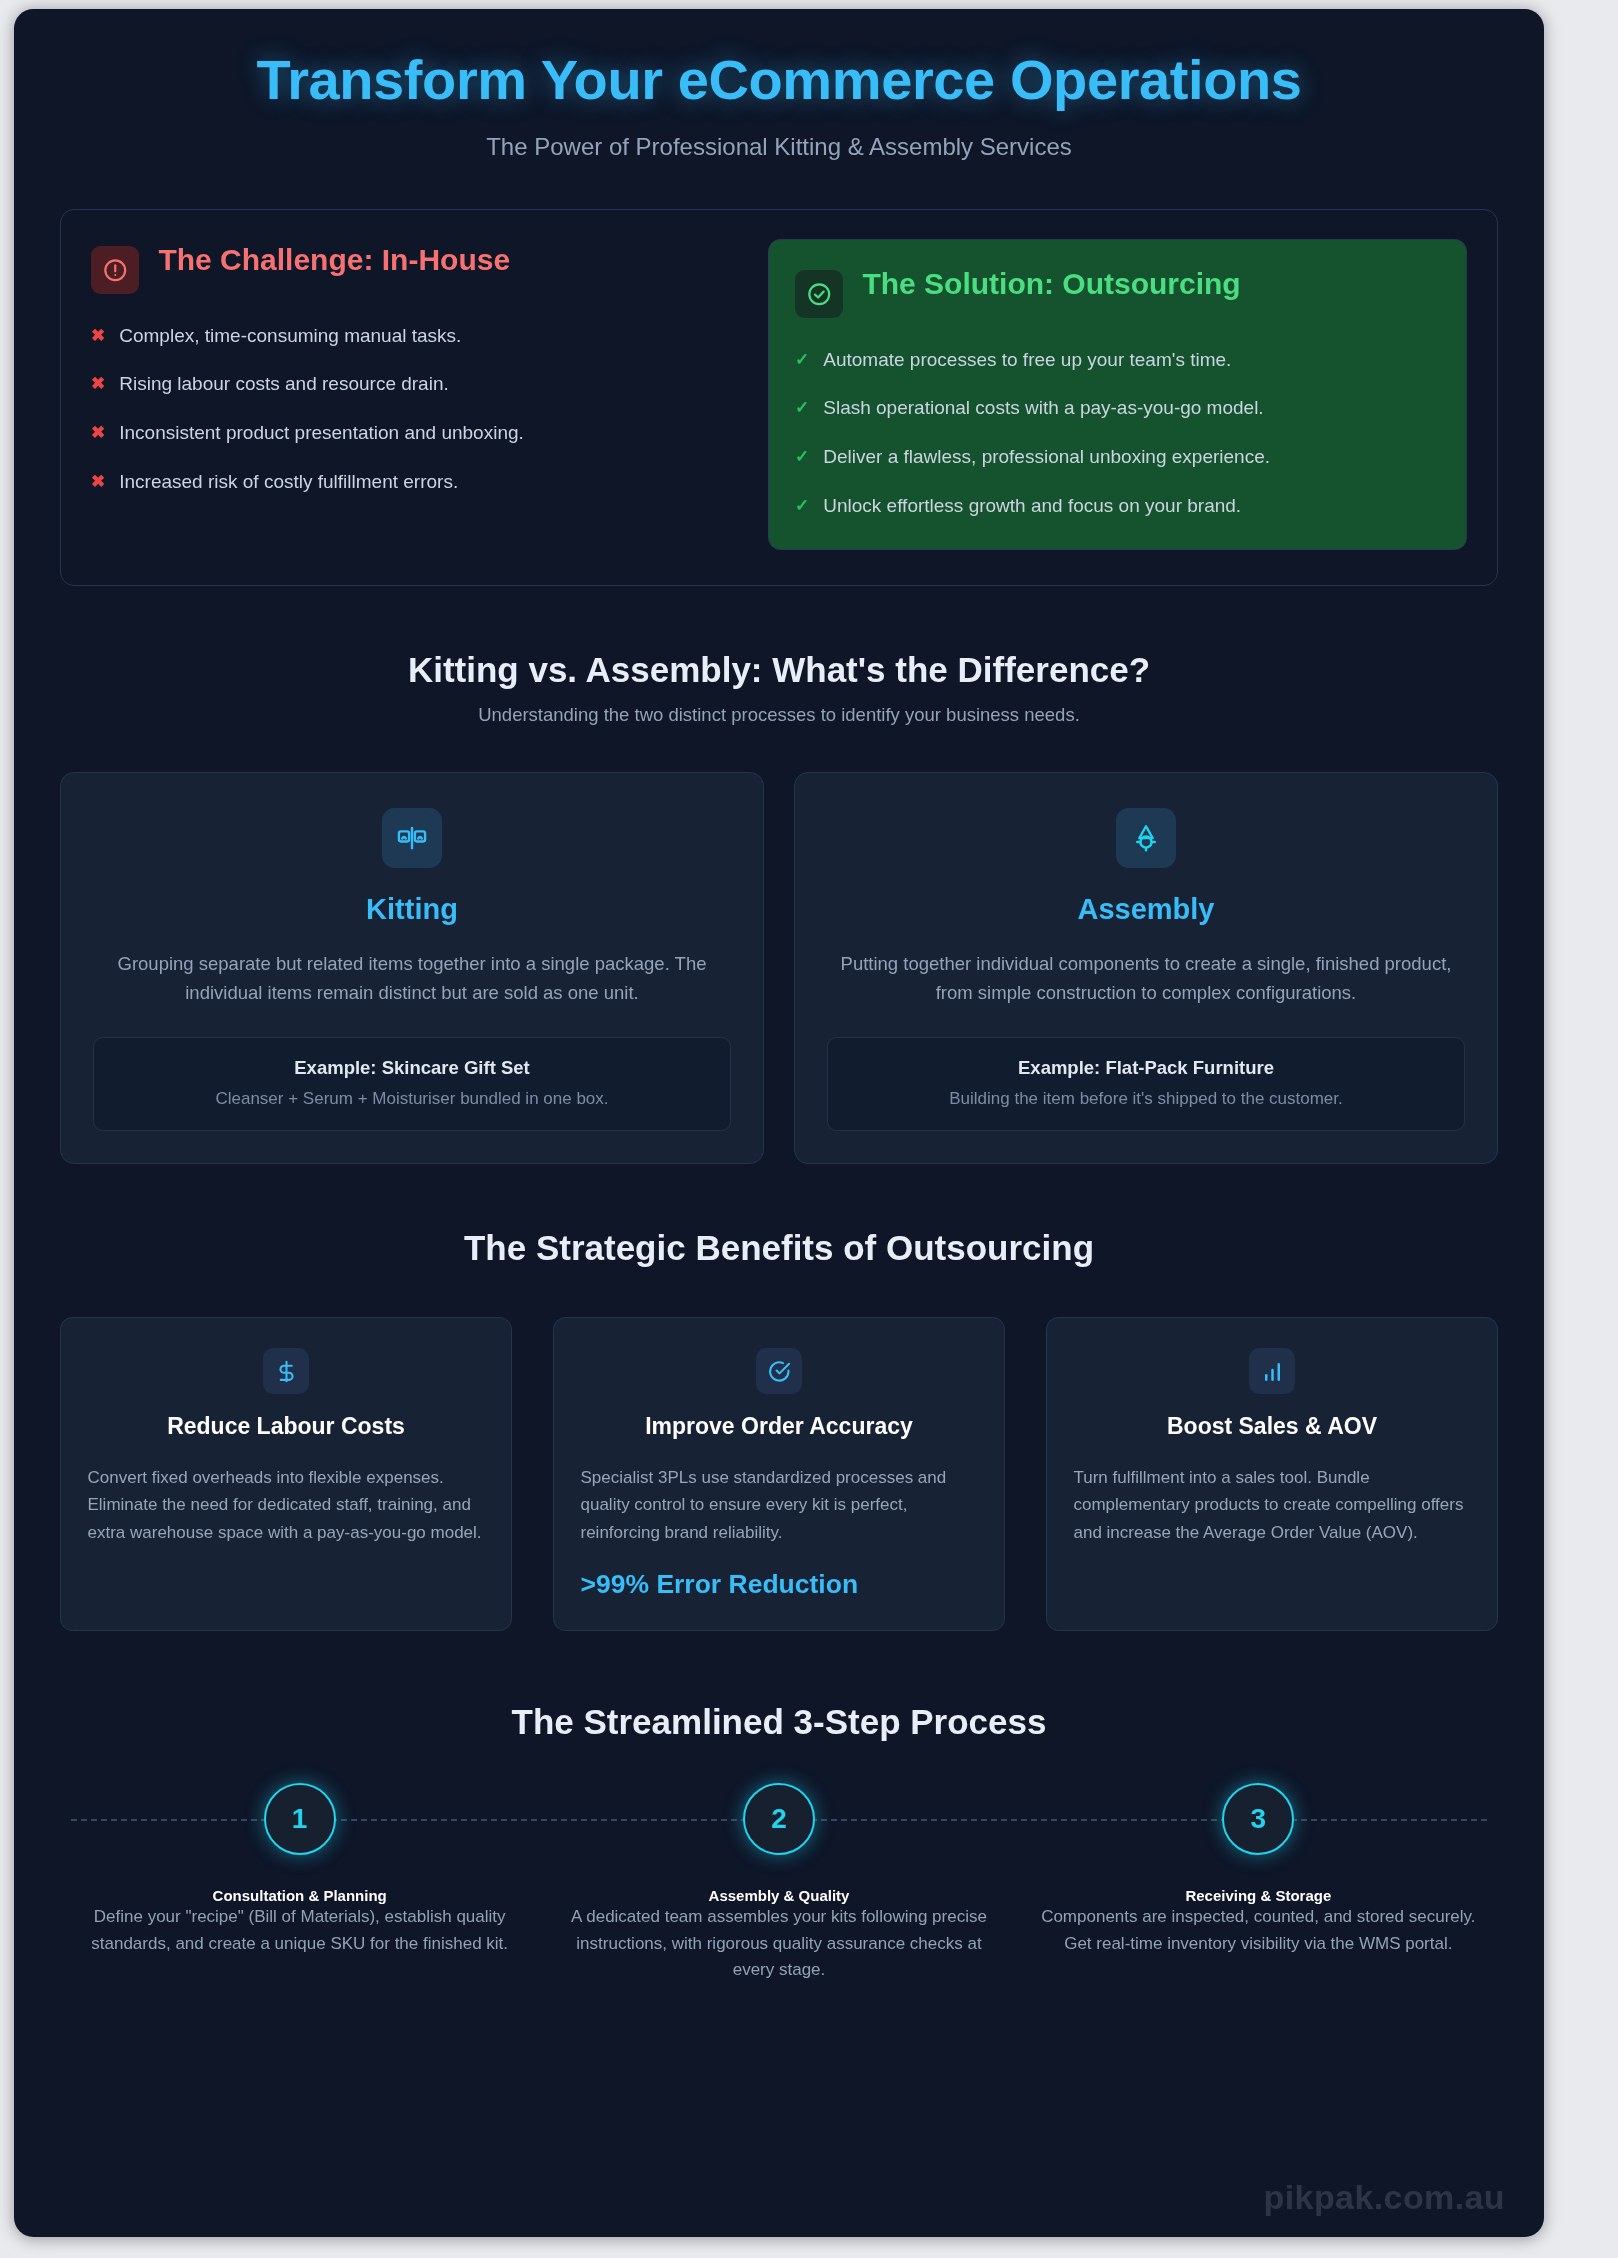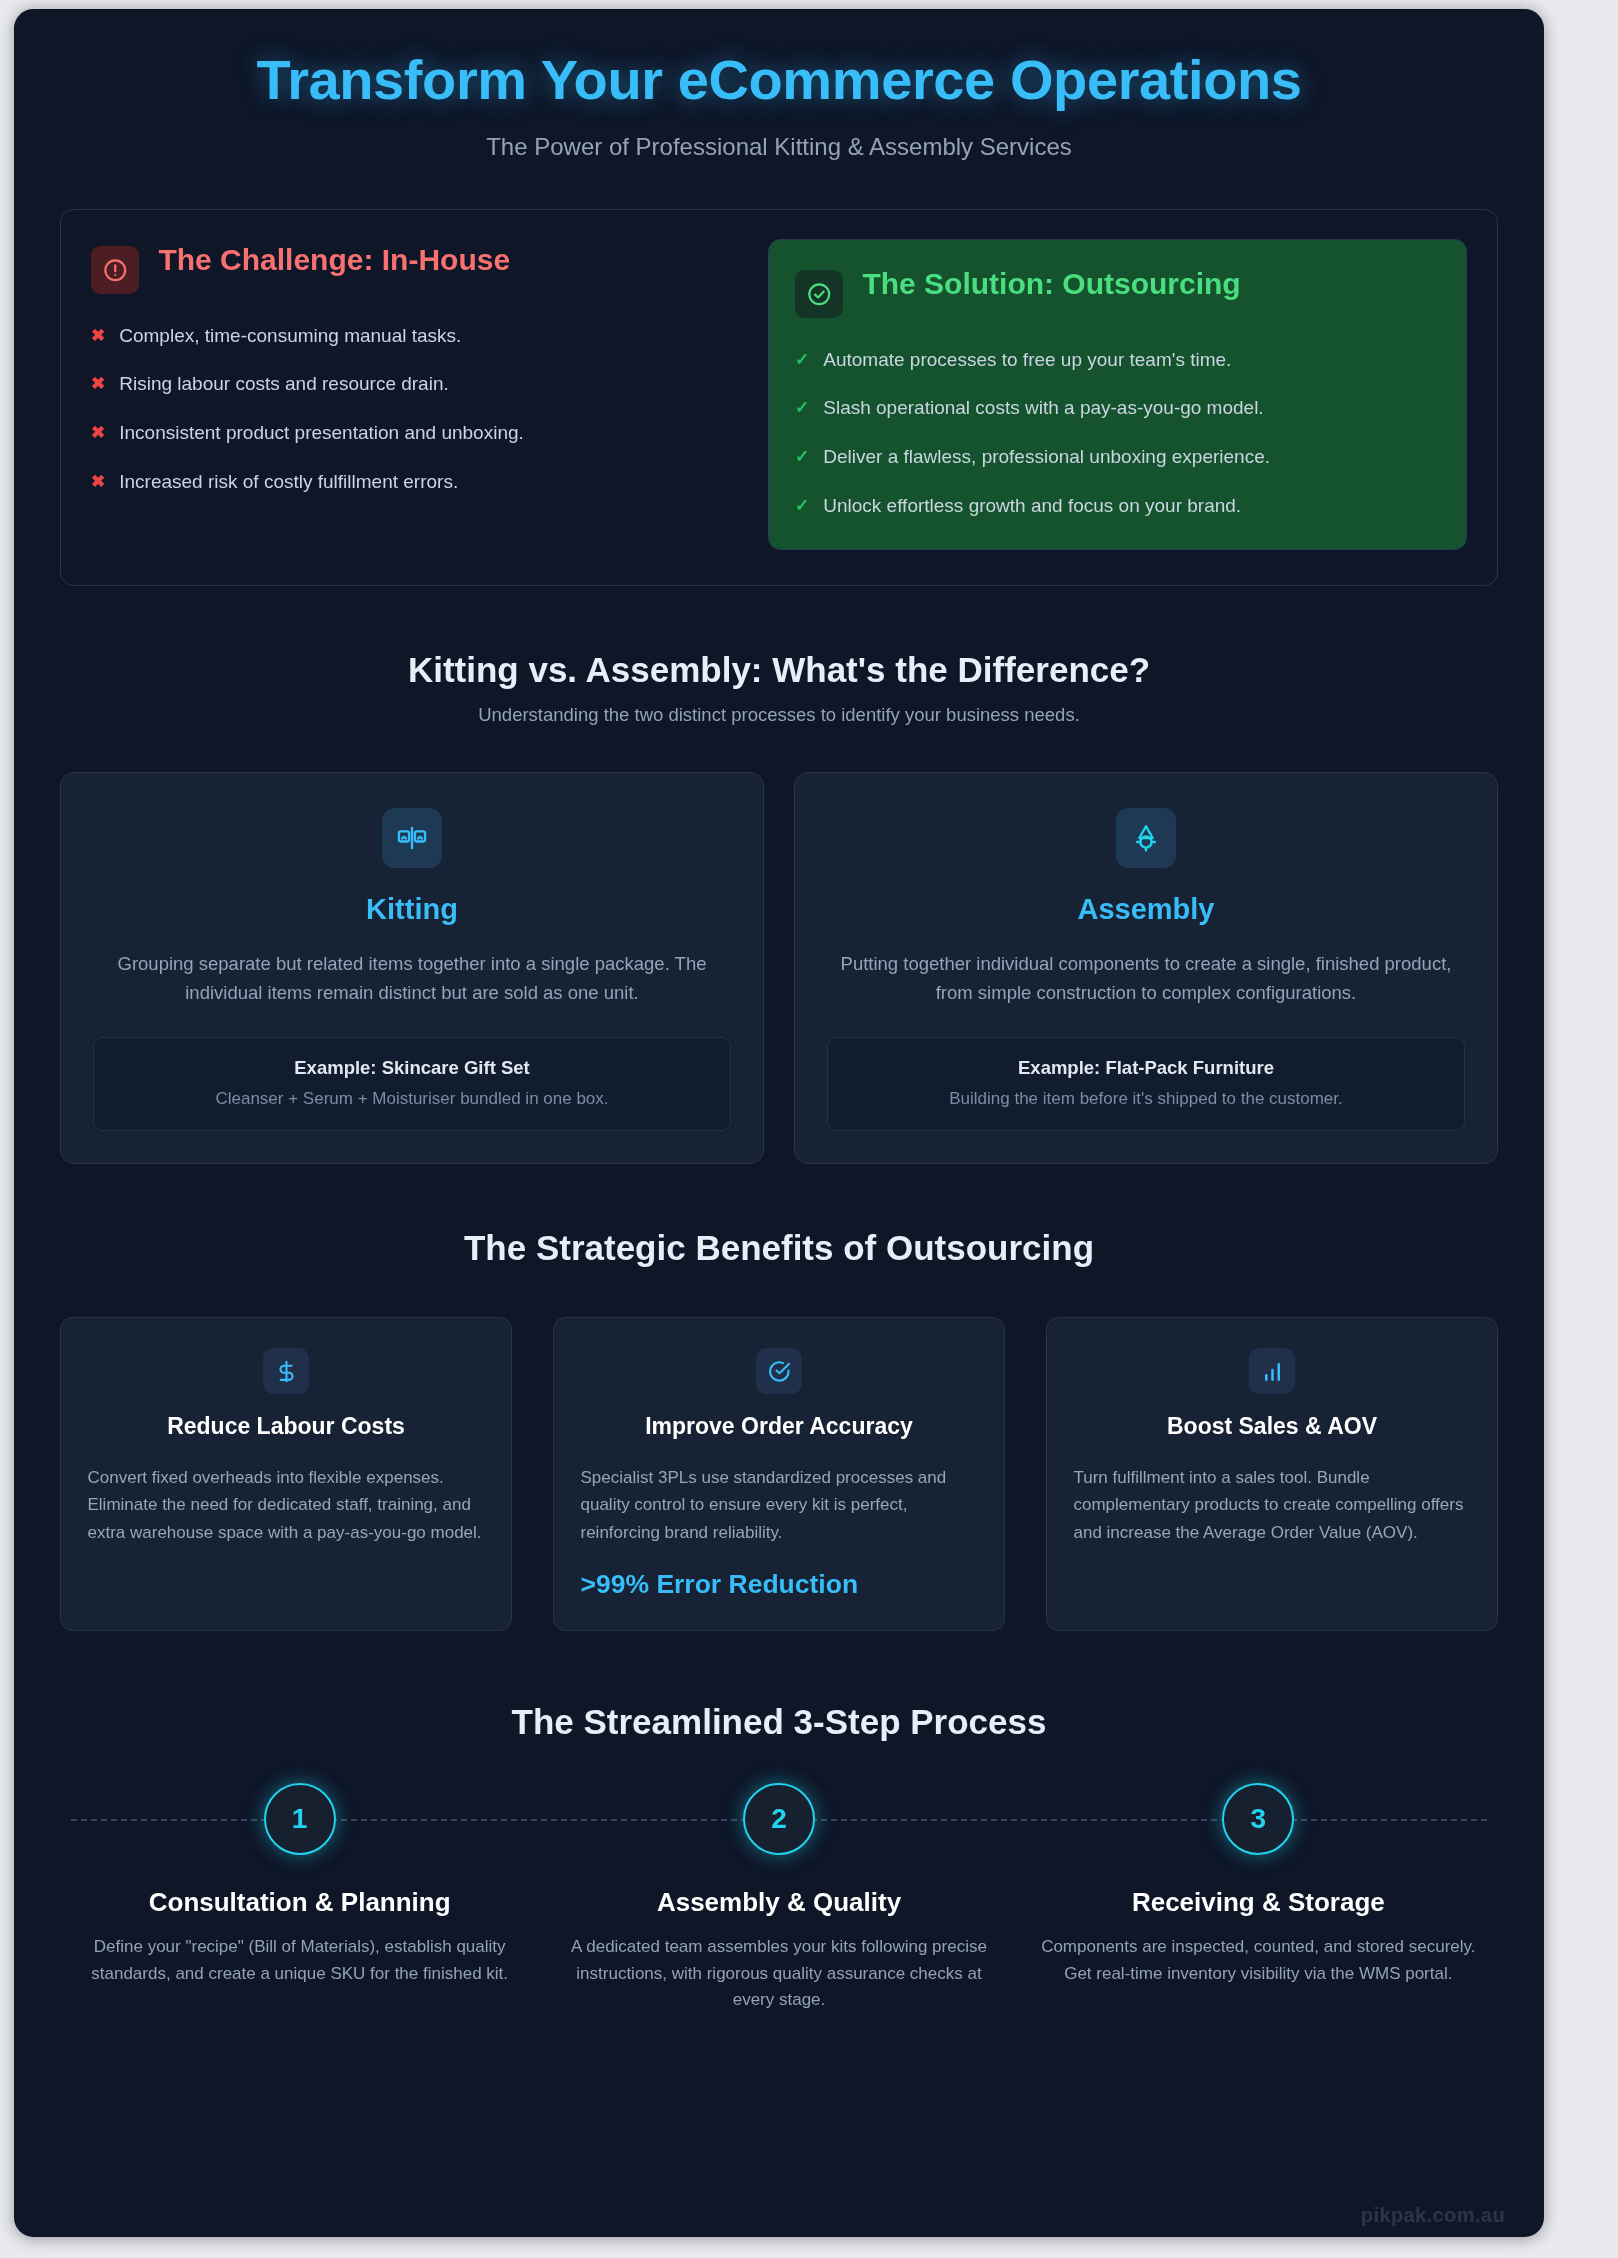--- a/index.html
+++ b/index.html
@@ -244,36 +244,35 @@
     display: flex;
     margin-top: 32px;
   }
   .step-text-col {
     flex: 1;
     text-align: center;
     padding: 0 19.4px;
     min-width: 0;
   }
   .step-name {
-    font-size: 26px;
+    font-size: 15px;
     font-weight: bold;
     color: #ffffff;
-    margin-bottom: 16px;
   }
   .step-desc {
     font-size: 17px;
     color: #93a2b6;
     line-height: 1.56;
   }
 
   .watermark {
     position: absolute;
     right: 39px;
-    bottom: 10px;
-    font-size: 20px;
+    bottom: 20px;
+    font-size: 34px;
     font-weight: bold;
     color: rgba(203,213,225,.16);
     letter-spacing: 0.4px;
   }
 </style>
 </head>
 <body>
 
 <div class="page">
 <div class="infographic">

